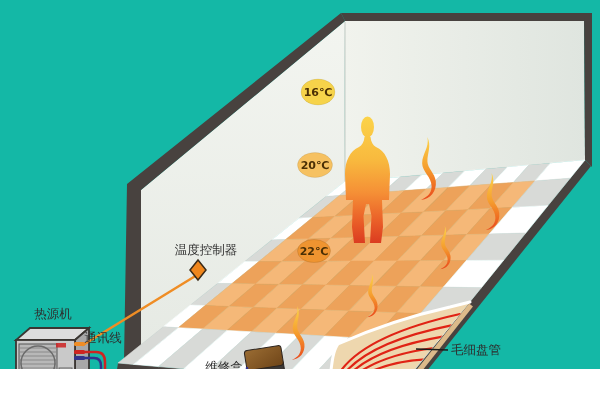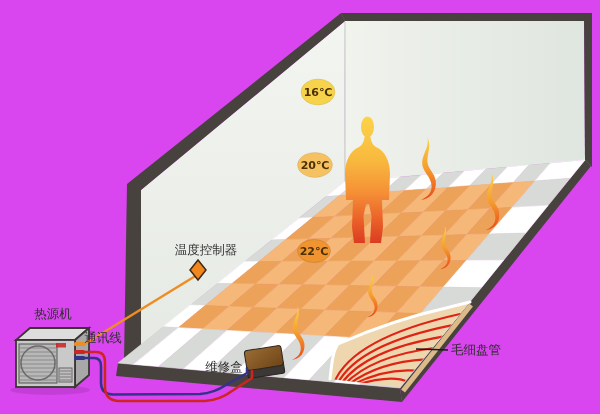--- a/index.html
+++ b/index.html
@@ -1,16 +1,16 @@
 <!DOCTYPE html>
 <html><head>
 <meta charset="utf-8">
 <style>
   html,body{margin:0;padding:0;background:#fff;}
-  .stage{position:relative;width:600px;height:414px;background:#d946ef;overflow:hidden;
+  .stage{position:relative;width:600px;height:369px;background:#14b8a6;overflow:hidden;
          font-family:"DejaVu Sans",sans-serif;text-align:center;}
   svg{display:block;}
   text{font-family:"DejaVu Sans",sans-serif;}
   .diagram-label{font-size:12.5px;fill:#2e2e2e;font-weight:500;}
   .badge-text{font-size:11px;font-weight:bold;fill:#4a2f05;}
 </style>
 </head>
 <body>
 
 <div class="stage">

